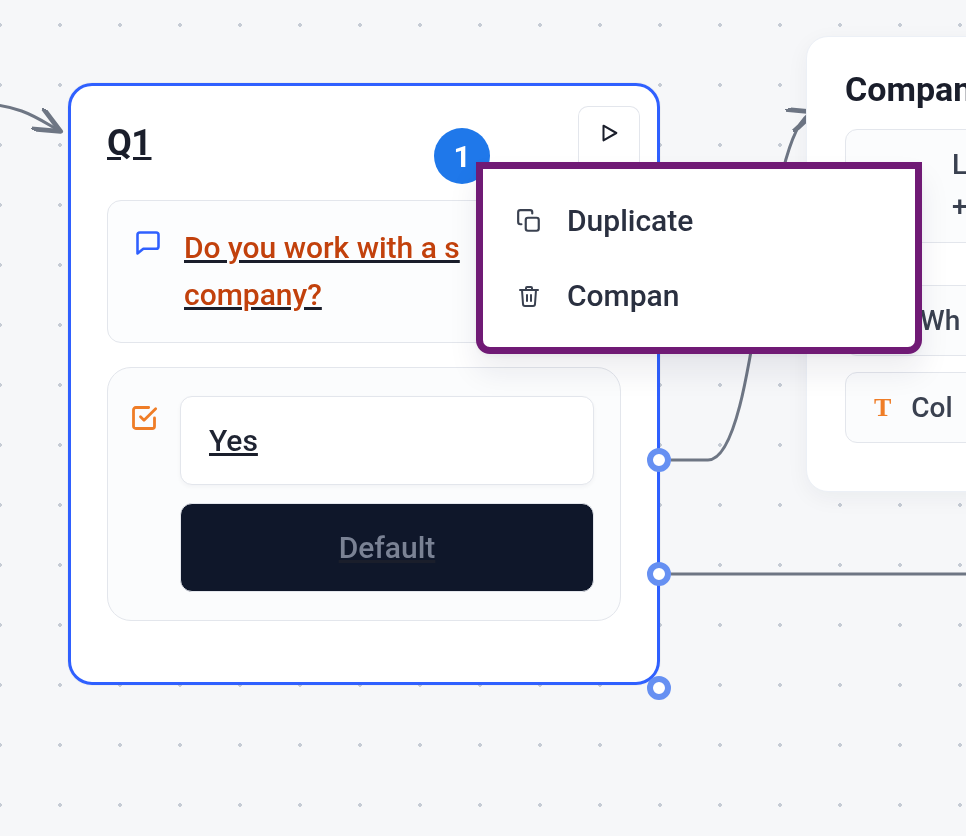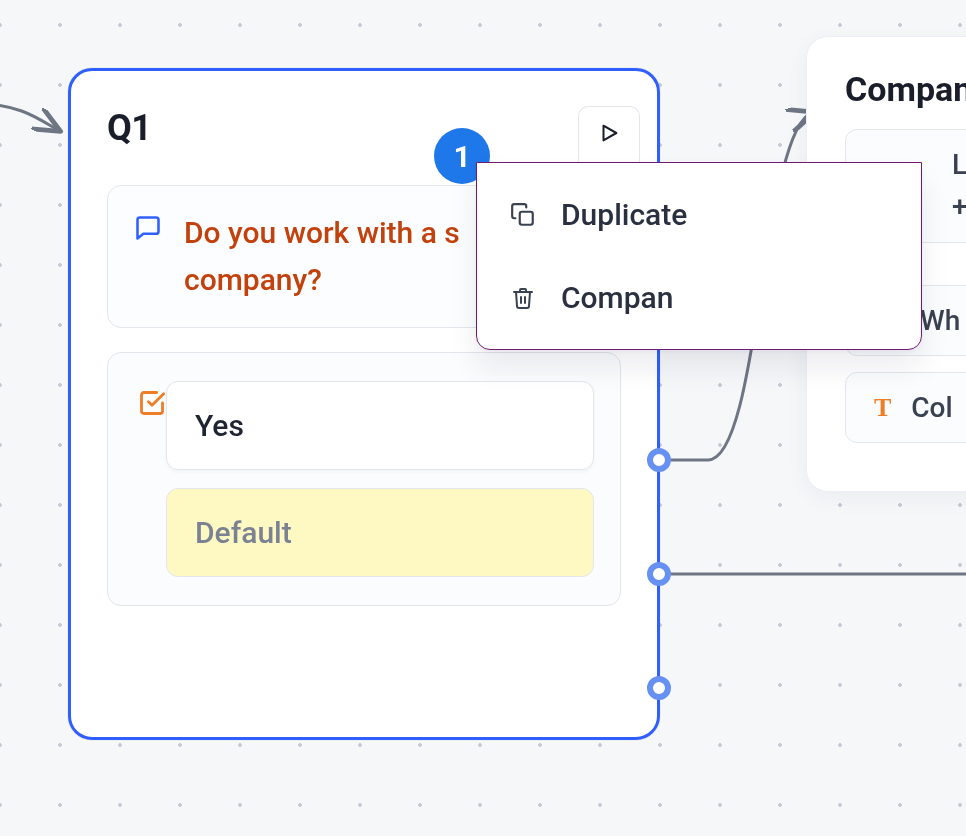--- a/index.html
+++ b/index.html
@@ -22,22 +22,23 @@
   svg.connectors { position:absolute; inset:0; width:966px; height:836px; pointer-events:none; }
 
   .card {
     position:absolute;
     background:#fff;
     border: 3px solid #2f60ff;
     border-radius: 24px;
     box-shadow: 0 0 0 1px rgba(0,0,0,0.03);
   }
   .card-q1 {
-    left:68px; top:68px; width:592px; height:672px;
+    left:68px; top:83px; width:592px; height:602px;
     padding: 36px 36px 20px 36px;
+    text-decoration: underline;
   }
   .card-title {
     font-size: 36px;
     font-weight: 700;
     margin-bottom: 36px;
     letter-spacing: -0.5px;
   }
 
   .step-badge {
     position:absolute;
@@ -58,26 +59,26 @@
     border-bottom: none;
     display:flex; align-items:center; justify-content:center;
     z-index:5;
     box-shadow: none;
   }
   .context-menu {
     position:absolute;
     left:476px; top:162px;
     width:446px;
     background:#fff;
-    border:1px solid #701a75;
+    border:7px solid #701a75;
     border-radius:0 0 14px 14px;
     box-shadow: 0 18px 30px rgba(20,30,60,0.08), 0 2px 4px rgba(20,30,60,0.04);
     padding: 16px 18px;
     z-index: 6;
-    display:flex; flex-direction:column; gap:12px;
+    display:flex; flex-direction:column; gap:4px;
   }
   .menu-item {
     display:flex; align-items:center; gap:24px;
     padding: 18px 14px;
     border-radius: 10px;
     font-size: 30px;
     font-weight:500;
     color:#2a3040;
     cursor:pointer;
   }
@@ -91,41 +92,42 @@
     display:flex; gap:22px;
     align-items:flex-start;
   }
   .question-box .q-icon { flex:0 0 auto; margin-top:4px; }
   .question-text { font-size:30px; font-weight:500; line-height:1.55; color:#c2410c; }
 
   .options-box {
     margin-top: 24px;
     border:1px solid #e3e6ec;
     background:#fbfcfd;
-    border-radius:14px;
-    padding: 28px 26px 28px 30px;
-    display:flex; 
+    border-radius:24px;
+    padding: 28px 26px 28px 22px;
+    display:flex; gap:22px;
     align-items:flex-start;
   }
   .options-box .opt-icon { flex:0 0 auto; margin-top:8px;}
   .options-list { flex:1; display:flex; flex-direction:column; gap:18px; }
   .option-pill {
     border:1px solid #e3e6ec;
     background:#fff;
     border-radius:12px;
     padding: 26px 28px;
     font-size:30px;
     font-weight:500;
     color:#1f2432;
     box-shadow: 0 2px 4px rgba(20,30,60,0.04);
   }
   .option-pill.default {
-    background:#fef9c3;
+    background:#0f172a;
     color:#7a8294;
     box-shadow:none;
+    text-align:center;
   }
 
   .port {
     position:absolute;
     width:24px; height:24px;
     border-radius:50%;
     background:#fff;
     border:6px solid #6690f2;
     z-index:2;
   }

